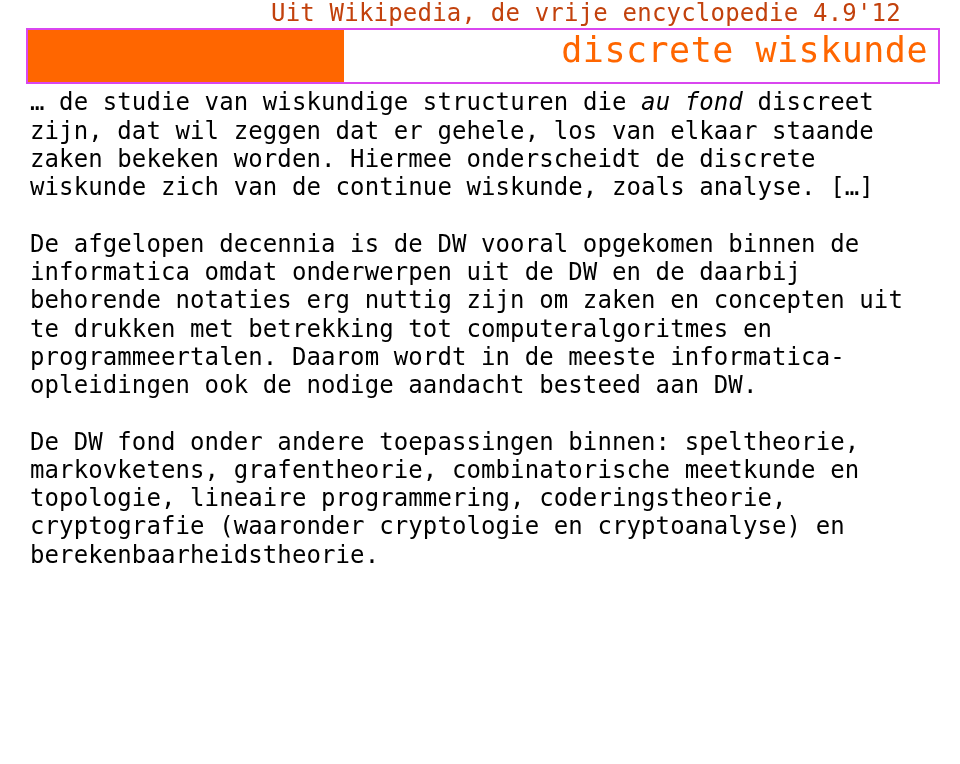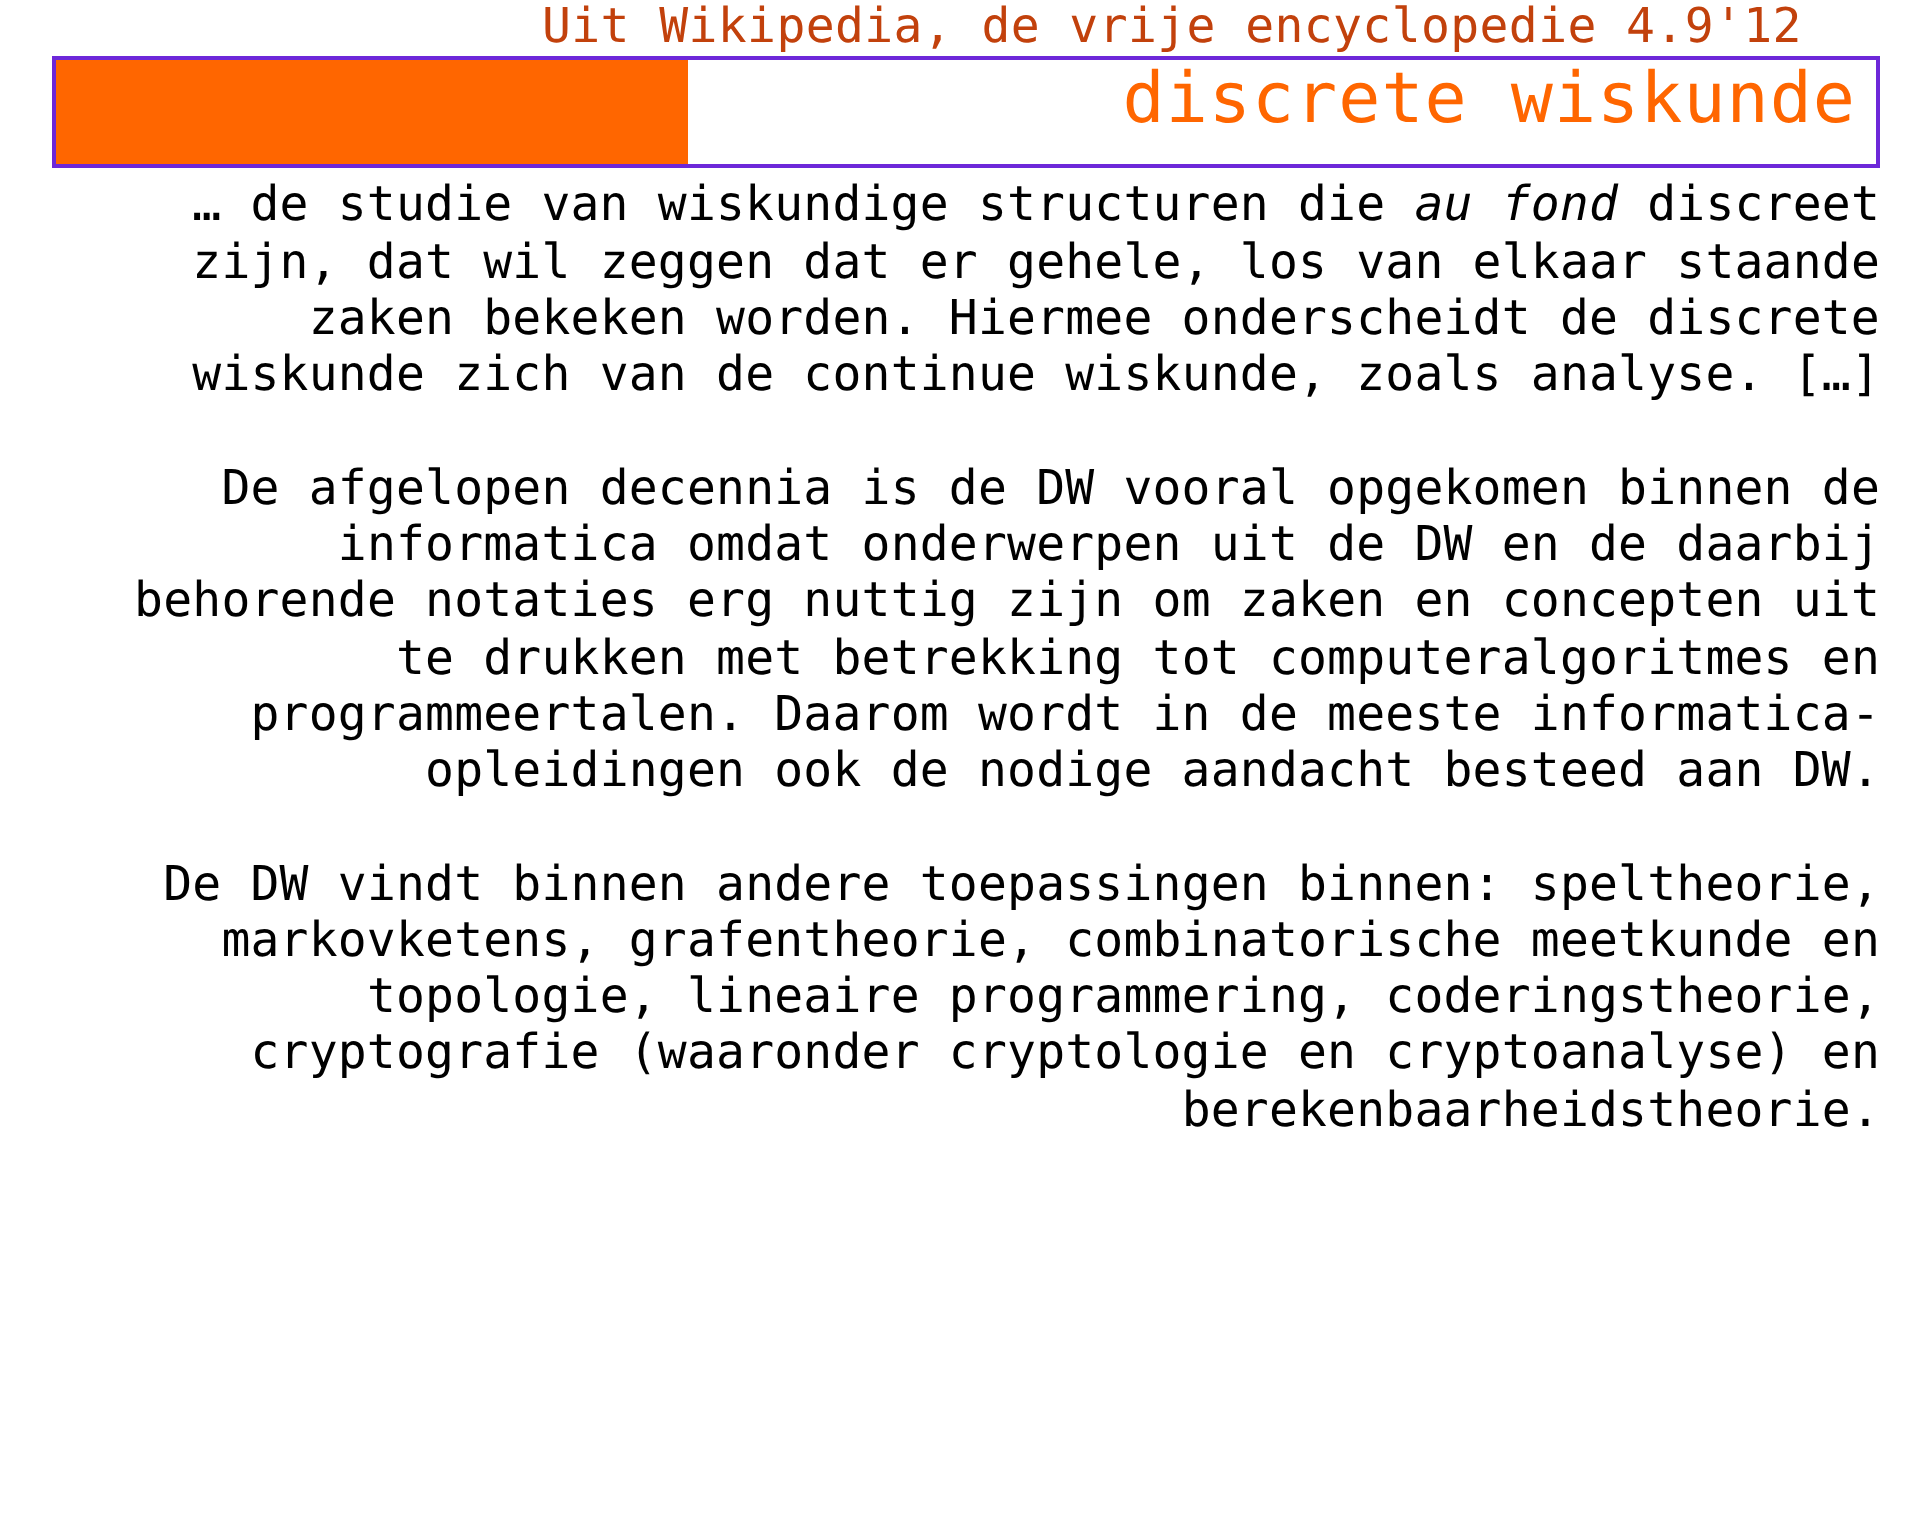--- a/index.html
+++ b/index.html
@@ -24,21 +24,21 @@
     line-height: 1.1;
     letter-spacing: 0.2px;
   }
   .title-wrap {
     margin-top: 2px;
     margin-bottom: 4px;
   }
   .title-bar {
     display: flex;
     align-items: stretch;
-    border: 2px solid #6d28d9;
+    border: 2px solid #d946ef;
     box-sizing: border-box;
     width: 100%;
     height: 56px;
   }
   .title-left {
     width: 316px;
     background: #ff6600;
     flex: none;
   }
   .title-right {
@@ -52,22 +52,21 @@
     letter-spacing: 0.5px;
     font-family: "DejaVu Sans Mono", "Liberation Mono", "Consolas", monospace;
   }
   .body {
     font-size: 24px;
     color: #000;
     line-height: 1.18;
     letter-spacing: 0.1px;
   }
   .body p {
-    margin: 0 0 0 17px;
-    text-align: right;
+    margin: 0 0 0 4px;
   }
   .ellip::before {
     content: "… ";
   }
   .ital { font-style: italic; }
   .gap { height: 28px; }
 </style>
 </head>
 <body>
 
@@ -86,17 +85,17 @@
 
     <p><span class="ellip"></span><span>de studie van wiskundige structuren die </span><span class="ital">au fond</span><span> discreet zijn, dat wil zeggen dat er gehele, los van elkaar staande zaken bekeken worden. Hiermee onderscheidt de discrete wiskunde zich van de continue wiskunde, zoals analyse. […]</span></p>
 
     <div class="gap"></div>
 
     <p>De afgelopen decennia is de DW vooral opgekomen binnen de informatica omdat onderwerpen uit de DW en de daarbij behorende notaties erg nuttig zijn om zaken en concepten uit te drukken met betrekking tot computeralgoritmes en programmeertalen. Daarom wordt in de meeste informatica-opleidingen ook de nodige aandacht besteed aan DW.</p>
 
     <div class="gap"></div>
 
 
-    <p>De DW vindt binnen andere toepassingen binnen: speltheorie, markovketens, grafentheorie, combinatorische meetkunde en topologie, lineaire programmering, coderingstheorie, cryptografie (waaronder cryptologie en cryptoanalyse) en berekenbaarheidstheorie.</p>
+    <p>De DW fond onder andere toepassingen binnen: speltheorie, markovketens, grafentheorie, combinatorische meetkunde en topologie, lineaire programmering, coderingstheorie, cryptografie (waaronder cryptologie en cryptoanalyse) en berekenbaarheidstheorie.</p>
 
   </div>
 
 </div>
 
 </body></html>

